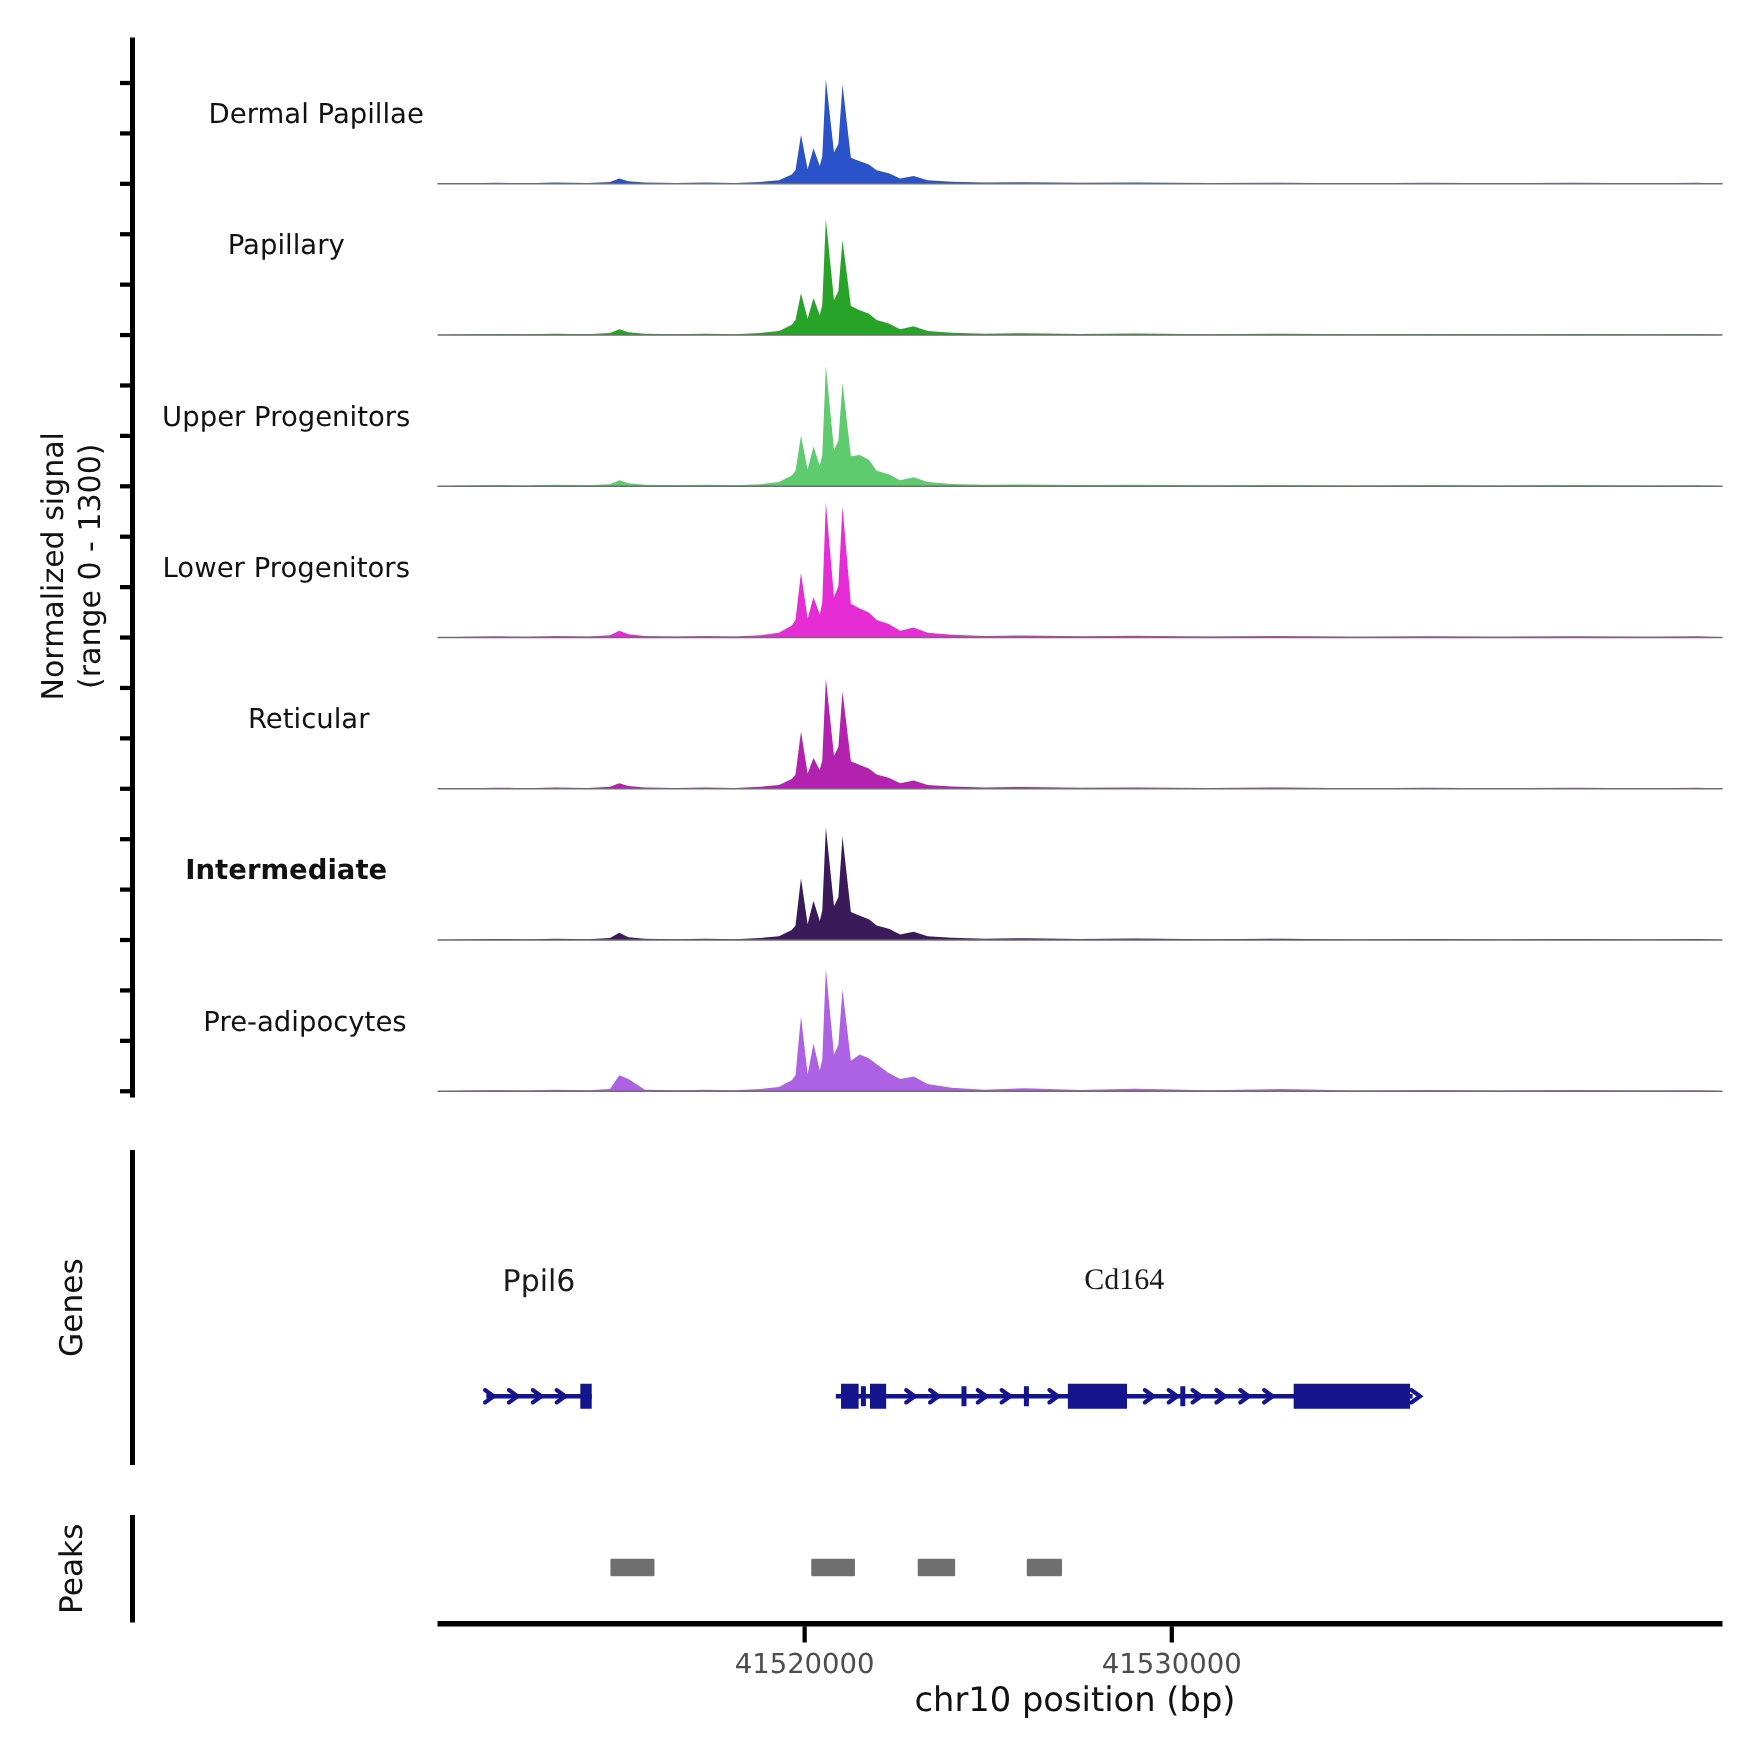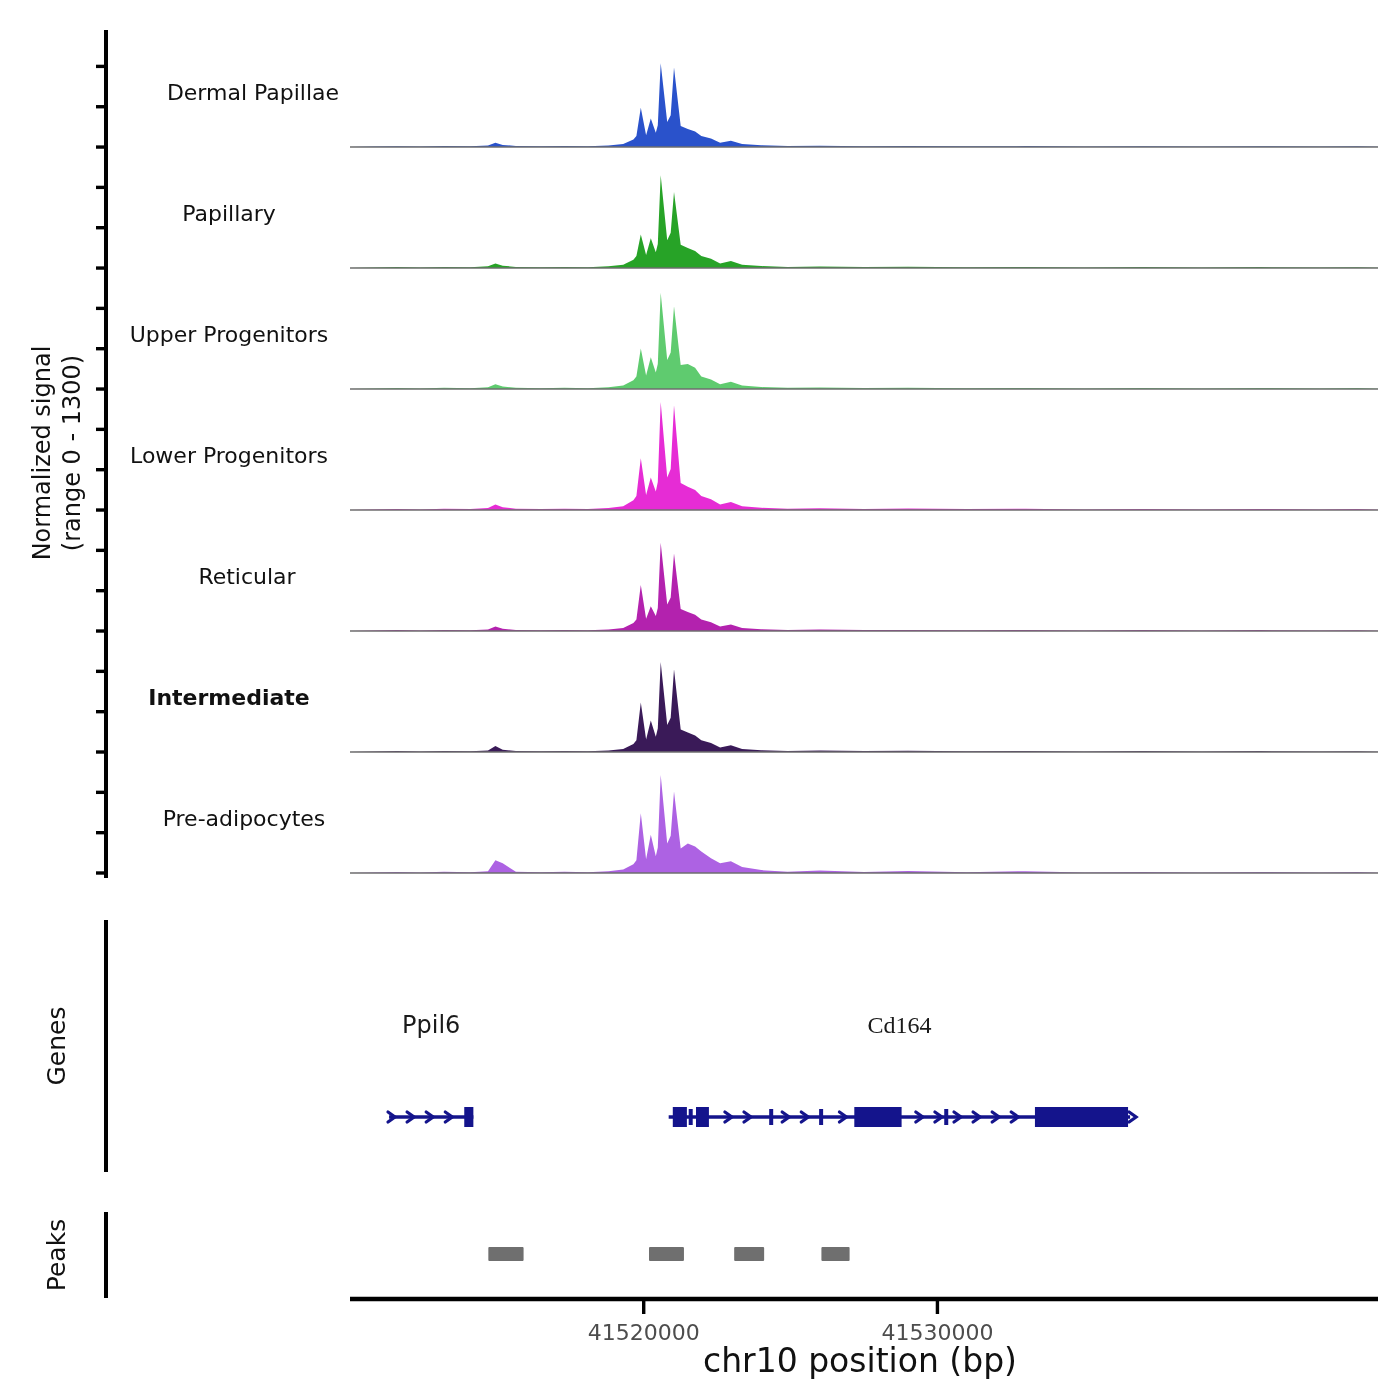--- a/index.html
+++ b/index.html
@@ -9,21 +9,21 @@
   }
   #chart-svg { position:absolute; left:0; top:0; }
   .abs-label { position:absolute; transform:translate(-50%,-50%); white-space:nowrap; color:#111111; }
   .track-label { font-size:22px; }
   .rot-label { white-space:pre-line; text-align:center; line-height:1.25;
     transform:translate(-50%,-50%) rotate(-90deg); }
   .y-axis-label { font-size:24px; }
   .side-label { font-size:25px; }
   .gene-name { font-size:24px; color:#1a1a1a; }
   .x-tick-label { font-size:22px; color:#4d4d4d;text-align:right; }
-  .x-axis-title { font-size:33px; color:#111111; }
+  .x-axis-title { font-size:27px; color:#111111; }
 </style>
 </head>
 <body>
 
 <div id="figure">
   <svg id="chart-svg" width="1400" height="1400">
       <line x1="106" y1="30" x2="106" y2="878" stroke="#000000" stroke-width="4"></line>
       <line x1="96" y1="873" x2="106" y2="873" stroke="#000000" stroke-width="3.4"></line>
       <line x1="96" y1="832.67" x2="106" y2="832.67" stroke="#000000" stroke-width="3.4"></line>
       <line x1="96" y1="792.34" x2="106" y2="792.34" stroke="#000000" stroke-width="3.4"></line>
@@ -95,21 +95,21 @@
       <line x1="350" y1="1299" x2="1378" y2="1299" stroke="#000000" stroke-width="4.5"></line>
       <line x1="643.7142857142858" y1="1301" x2="643.7142857142858" y2="1314" stroke="#000000" stroke-width="3.4"></line>
       <line x1="937.4285714285714" y1="1301" x2="937.4285714285714" y2="1314" stroke="#000000" stroke-width="3.4"></line>
     </svg>
 
   <div class="abs-label rot-label y-axis-label" style="left:57px; top:453px;">Normalized signal
 (range 0 - 1300)</div>
 
   <div id="track-labels">
       <div class="abs-label track-label" style="left: 229px; top: 92px; margin-left: 24px;">Dermal Papillae</div>
-      <div class="abs-label track-label" style="left: 229px; top: 213px;">Papillary</div>
+      <div class="abs-label track-label" style="left: 229px; top: 197px;">Papillary</div>
       <div class="abs-label track-label" style="left: 229px; top: 334px;">Upper Progenitors</div>
       <div class="abs-label track-label" style="left: 229px; top: 455px;">Lower Progenitors</div>
       <div class="abs-label track-label" style="left: 247px; top: 576px;">Reticular</div>
       <div class="abs-label track-label" style="left: 229px; top: 697px; font-weight: bold;">Intermediate</div>
       <div class="abs-label track-label" style="left: 244px; top: 818px;">Pre-adipocytes</div>
     </div>
 
   <div class="abs-label rot-label side-label" style="left:57px; top:1046px;">Genes</div>
 
   <div class="abs-label rot-label side-label" style="left:57px; top:1255px;">Peaks</div>

